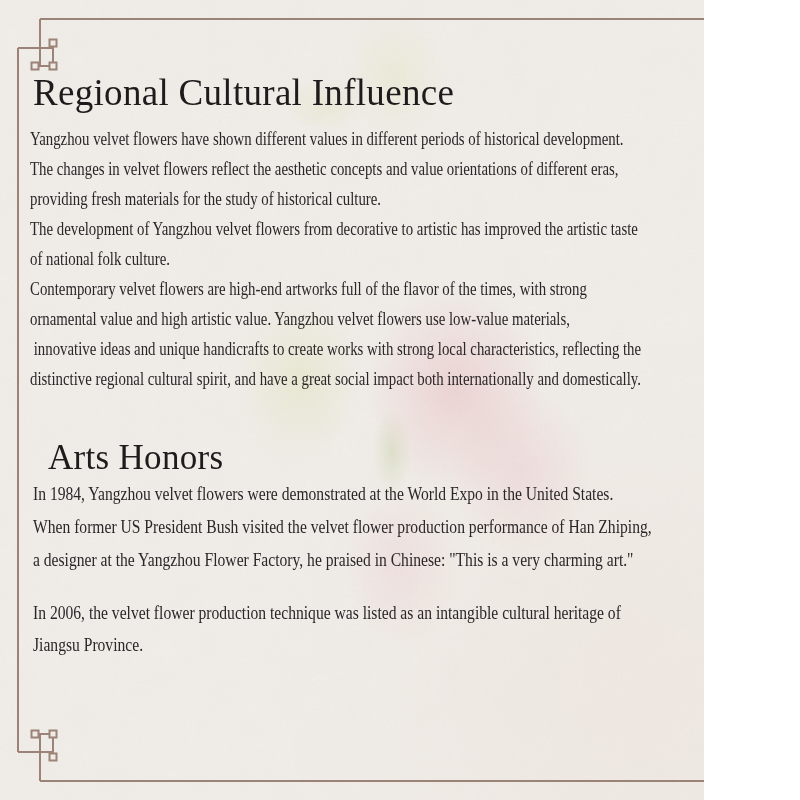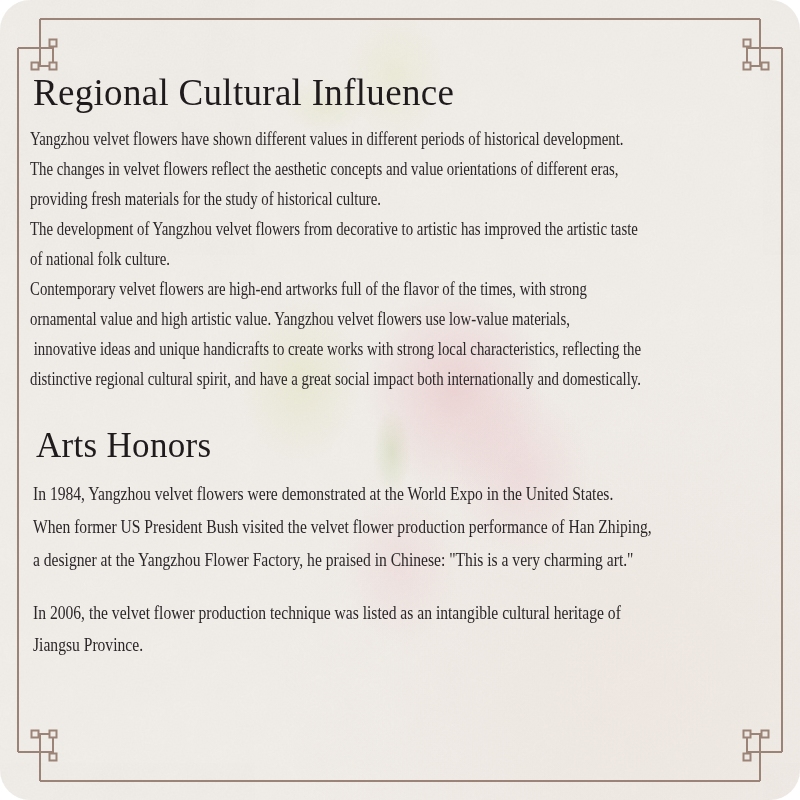--- a/index.html
+++ b/index.html
@@ -1,38 +1,37 @@
 <!DOCTYPE html>
 <html><head>
 <meta charset="utf-8">
 <style>
   html,body{margin:0;padding:0;}
   body{width:800px;height:800px;}
   .page{
-    position:relative;width:800px;height:800px;overflow:hidden;
+    position:relative;width:704px;height:800px;overflow:hidden;
     font-family:"Liberation Serif","DejaVu Serif",serif;
     background:
       radial-gradient(130px 150px at 455px 390px, rgba(233,186,192,.50), rgba(233,186,192,0) 70%),
       radial-gradient(100px 120px at 520px 470px, rgba(236,198,204,.40), rgba(236,198,204,0) 70%),
       radial-gradient(80px 110px at 400px 565px, rgba(236,200,206,.33), rgba(236,200,206,0) 72%),
       radial-gradient(26px 60px at 392px 452px, rgba(183,203,142,.32), rgba(183,203,142,0) 75%),
       radial-gradient(90px 120px at 300px 380px, rgba(224,226,180,.42), rgba(224,226,180,0) 70%),
       radial-gradient(70px 90px at 395px 75px, rgba(227,231,189,.38), rgba(227,231,189,0) 72%),
       radial-gradient(60px 40px at 325px 105px, rgba(223,228,185,.40), rgba(223,228,185,0) 70%),
       radial-gradient(500px 480px at 640px 690px, rgba(235,214,204,.22), rgba(235,214,204,0) 75%),
       #f1eeea;
-    border-radius: 30px;
   }
   .texture,.frame{position:absolute;left:0;top:0;pointer-events:none;}
   .heading-1{
     position:absolute;left:33px;top:72px;margin:0;
     font-size:37px;font-weight:400;color:#1f1a1c;letter-spacing:.3px;line-height:1.15;
   }
   .heading-2{
-    position:absolute;left:36px;top:426px;margin:0;
+    position:absolute;left:36px;top:426px;margin:12px;
     font-size:35px;font-weight:400;color:#1f1a1c;letter-spacing:.3px;line-height:1.15;
   }
   .body-block{
     position:absolute;width:1000px;color:#2b2628;
     transform-origin:0 0;font-variant-numeric:oldstyle-nums;
   }
   .block-1{left:30px;top:124px;font-size:19px;line-height:30px;transform:scaleX(.78);}
   .block-2{left:33px;top:477px;font-size:19.5px;line-height:33px;transform:scaleX(.80);}
   .block-3{left:33px;top:597px;font-size:19.5px;line-height:32px;transform:scaleX(.80);}
   .tline{white-space:pre;}

